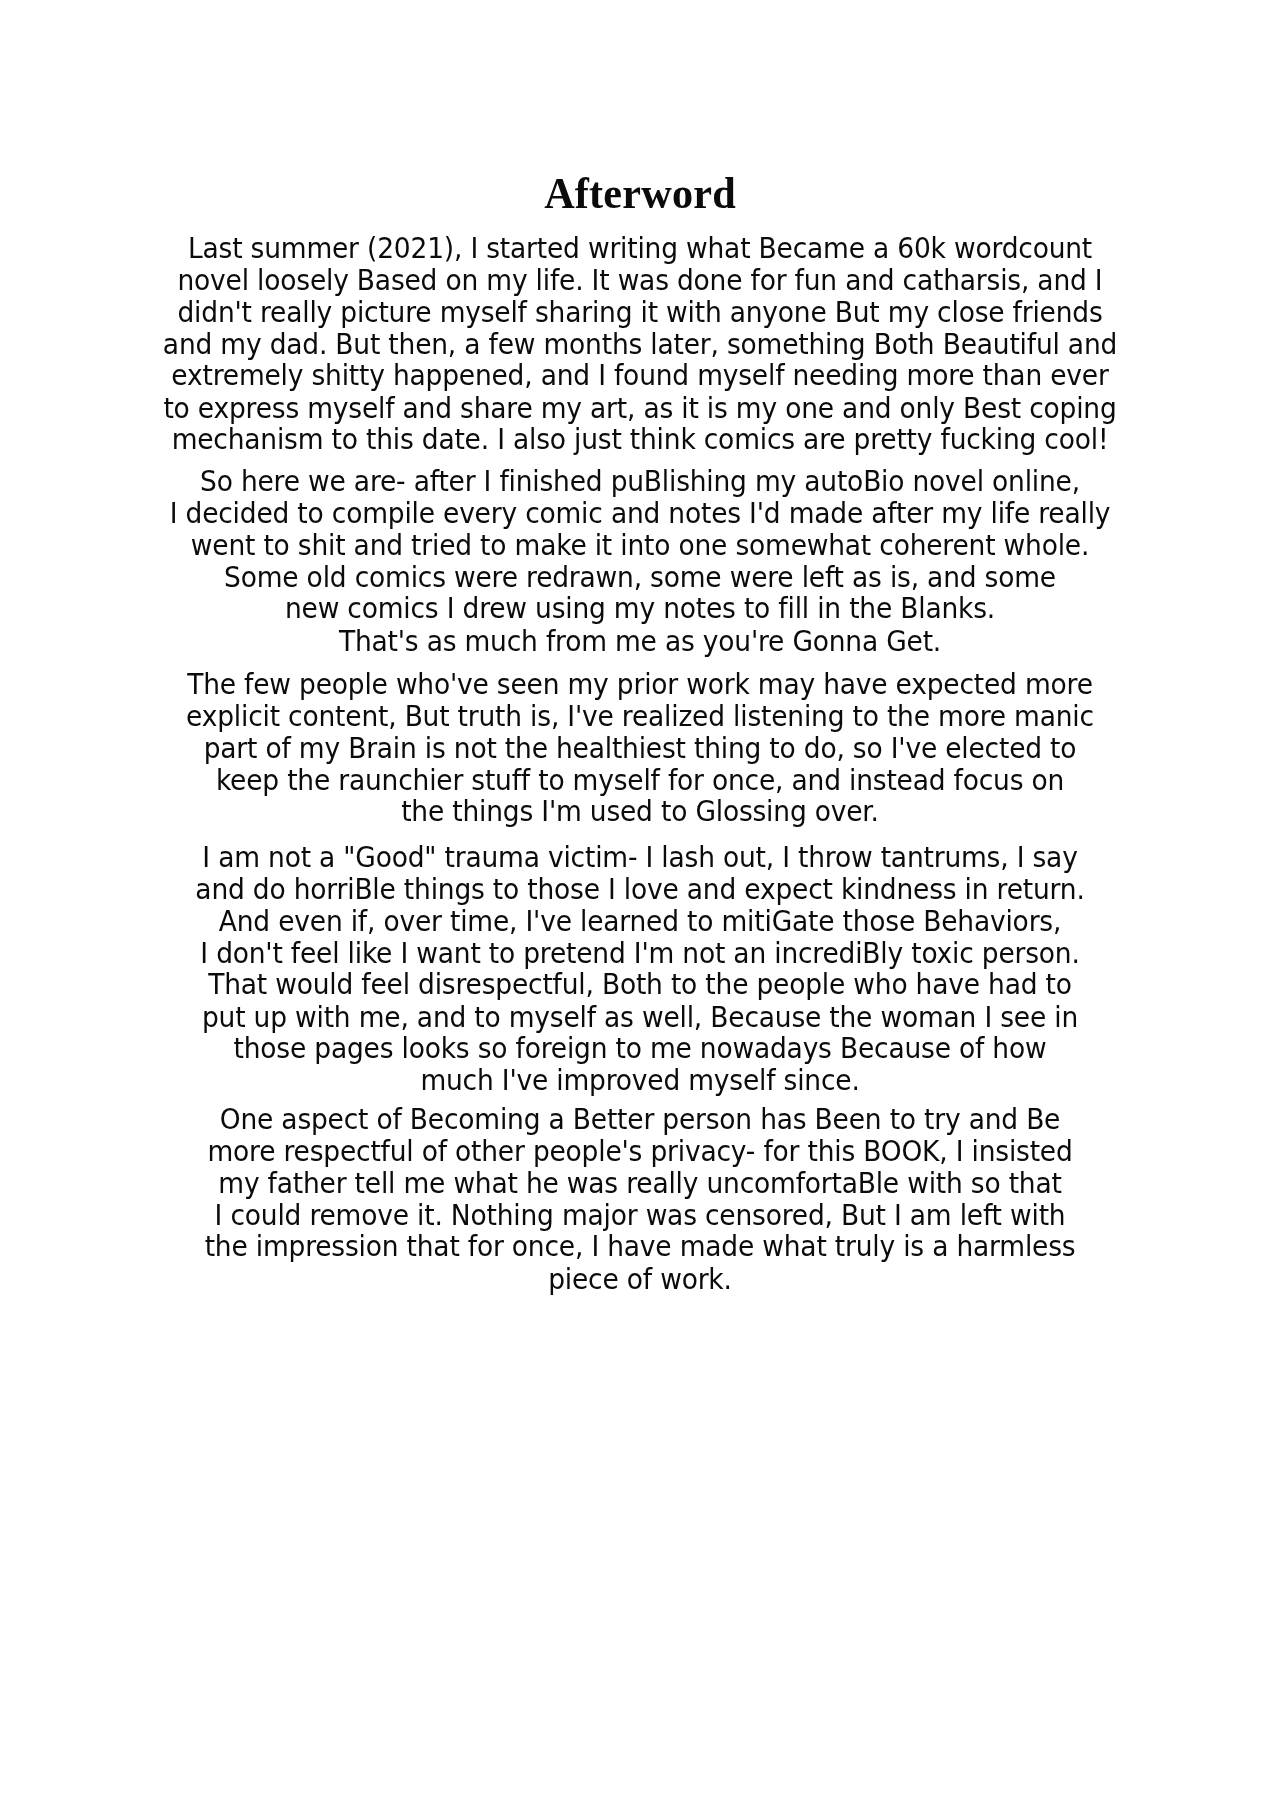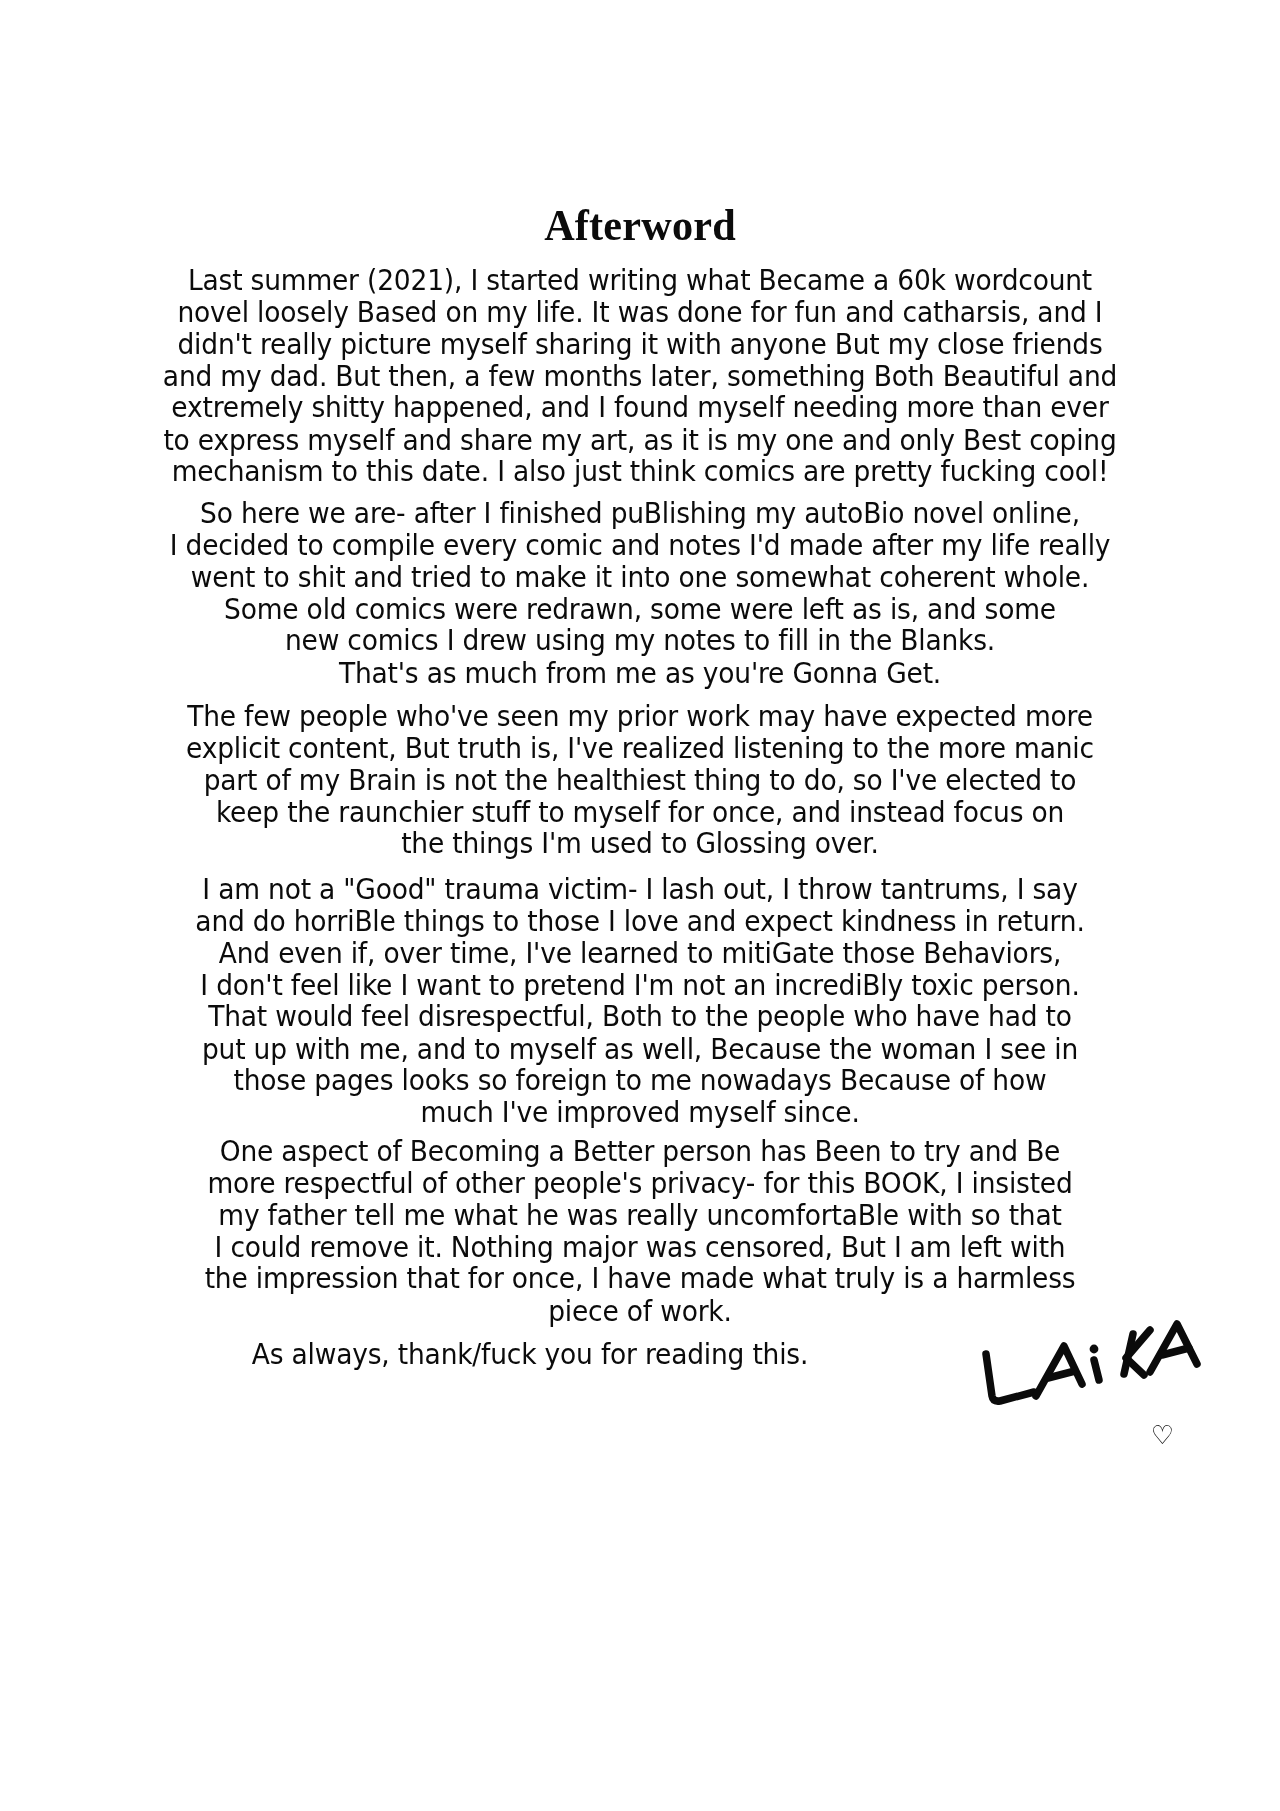--- a/index.html
+++ b/index.html
@@ -18,22 +18,21 @@
   .page {
     position: absolute;
     inset: 0;
     background: #ffffff;
   }
   .page-inner {
     position: absolute;
     left: 0;
     right: 0;
     top: 172px;
-    padding: 0 52px;
-    margin-top: 32px;
+    padding: 0 14px;
   }
   .page-title {
     text-align: center;
     font-family: "Liberation Serif", "DejaVu Serif", serif;
     font-weight: bold;
     font-size: 44px;
     line-height: 1;
     letter-spacing: 0.2px;
     color: #0b0b0b;
     margin: 0 0 16px 0;
@@ -151,41 +150,16 @@
 
       <p class="para">
         <span class="ln">One aspect of Becoming a Better person has Been to try and Be</span>
         <span class="ln">more respectful of other people's privacy- for this BOOK, I insisted</span>
         <span class="ln">my father tell me what he was really uncomfortaBle with so that</span>
         <span class="ln">I could remove it. Nothing major was censored, But I am left with</span>
         <span class="ln">the impression that for once, I have made what truly is a harmless</span>
         <span class="ln">piece of work.</span>
       </p>
 
-      <div class="closing-row">
-        <div class="closing-line">As always, thank/fuck you for reading this.</div>
-
-        <div class="signature">
-          <svg viewBox="0 0 230 130" xmlns="http://www.w3.org/2000/svg" aria-hidden="true">
-            <g fill="none" stroke="#0b0b0b" stroke-width="7.5" stroke-linecap="round" stroke-linejoin="round">
-
-              <path d="M8 34 L14 76 Q15 82 22 81 L56 72"></path>
-
-              <path d="M58 76 L86 26 L104 64"></path>
-              <path d="M70 58 L97 51"></path>
-
-              <path d="M116 40 L121 60"></path>
-
-              <path d="M146 54 L155 14"></path>
-              <path d="M172 10 L148 38 L166 55"></path>
-
-              <path d="M172 52 L199 4 L219 44"></path>
-              <path d="M184 35 L211 28"></path>
-            </g>
-            <circle cx="116" cy="29" r="4.4" fill="#0b0b0b"></circle>
-          </svg>
-          <span class="sig-heart">♡</span>
-        </div>
-      </div>
 
     </div>
   </div>
 </div>
 
 </body></html>

